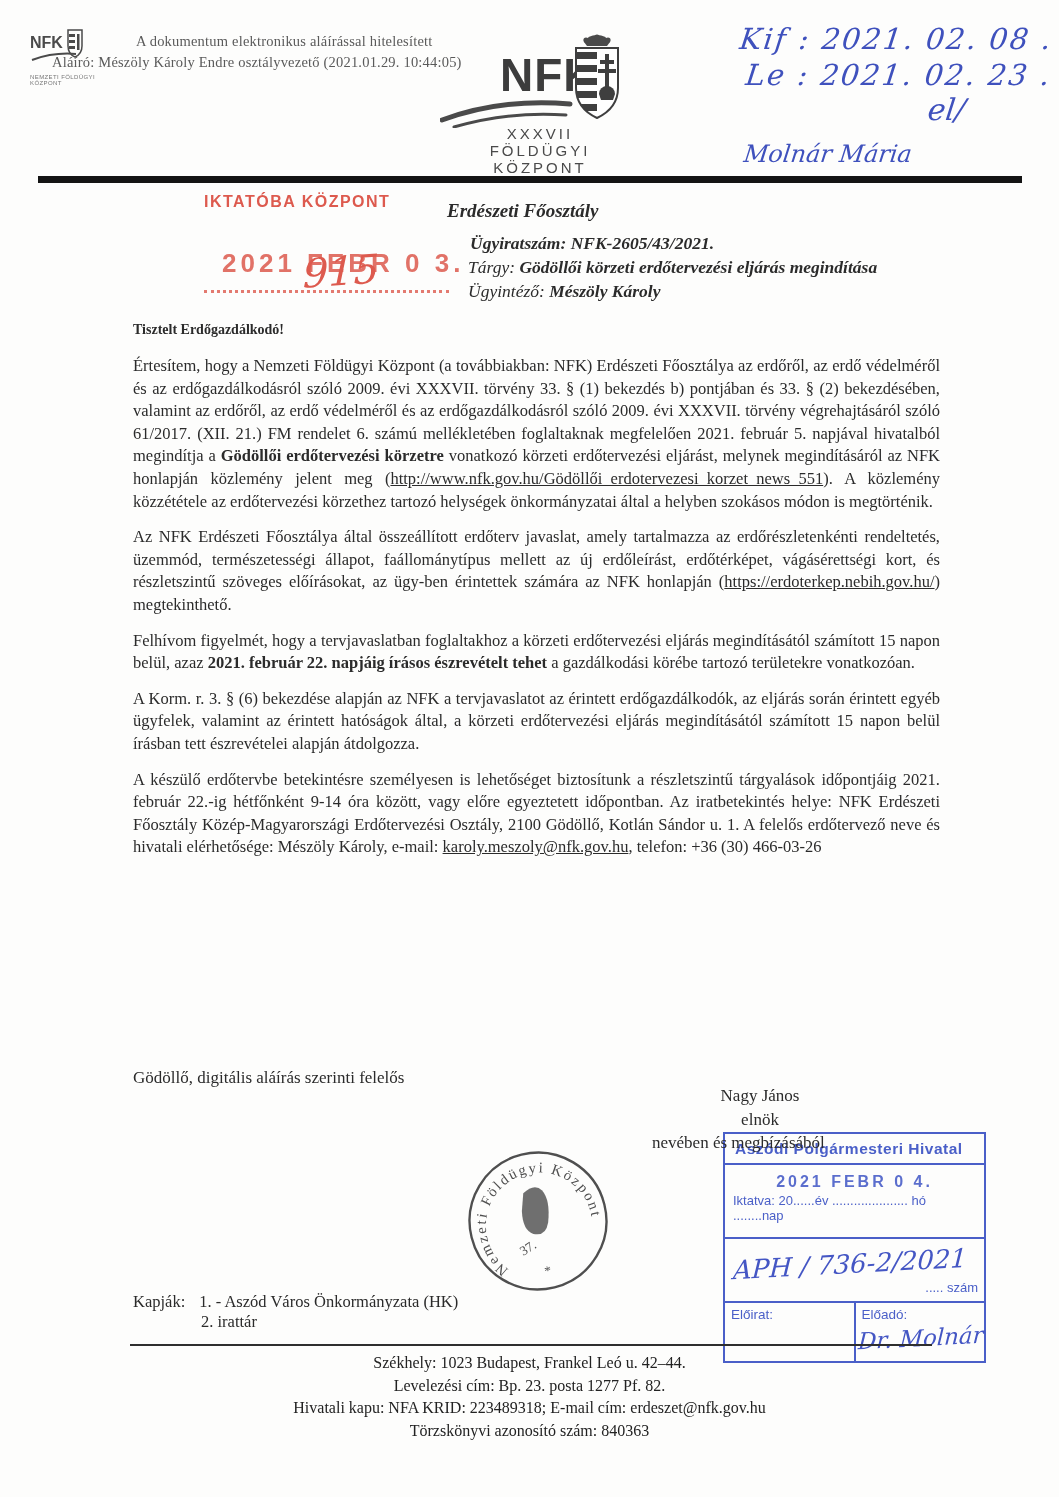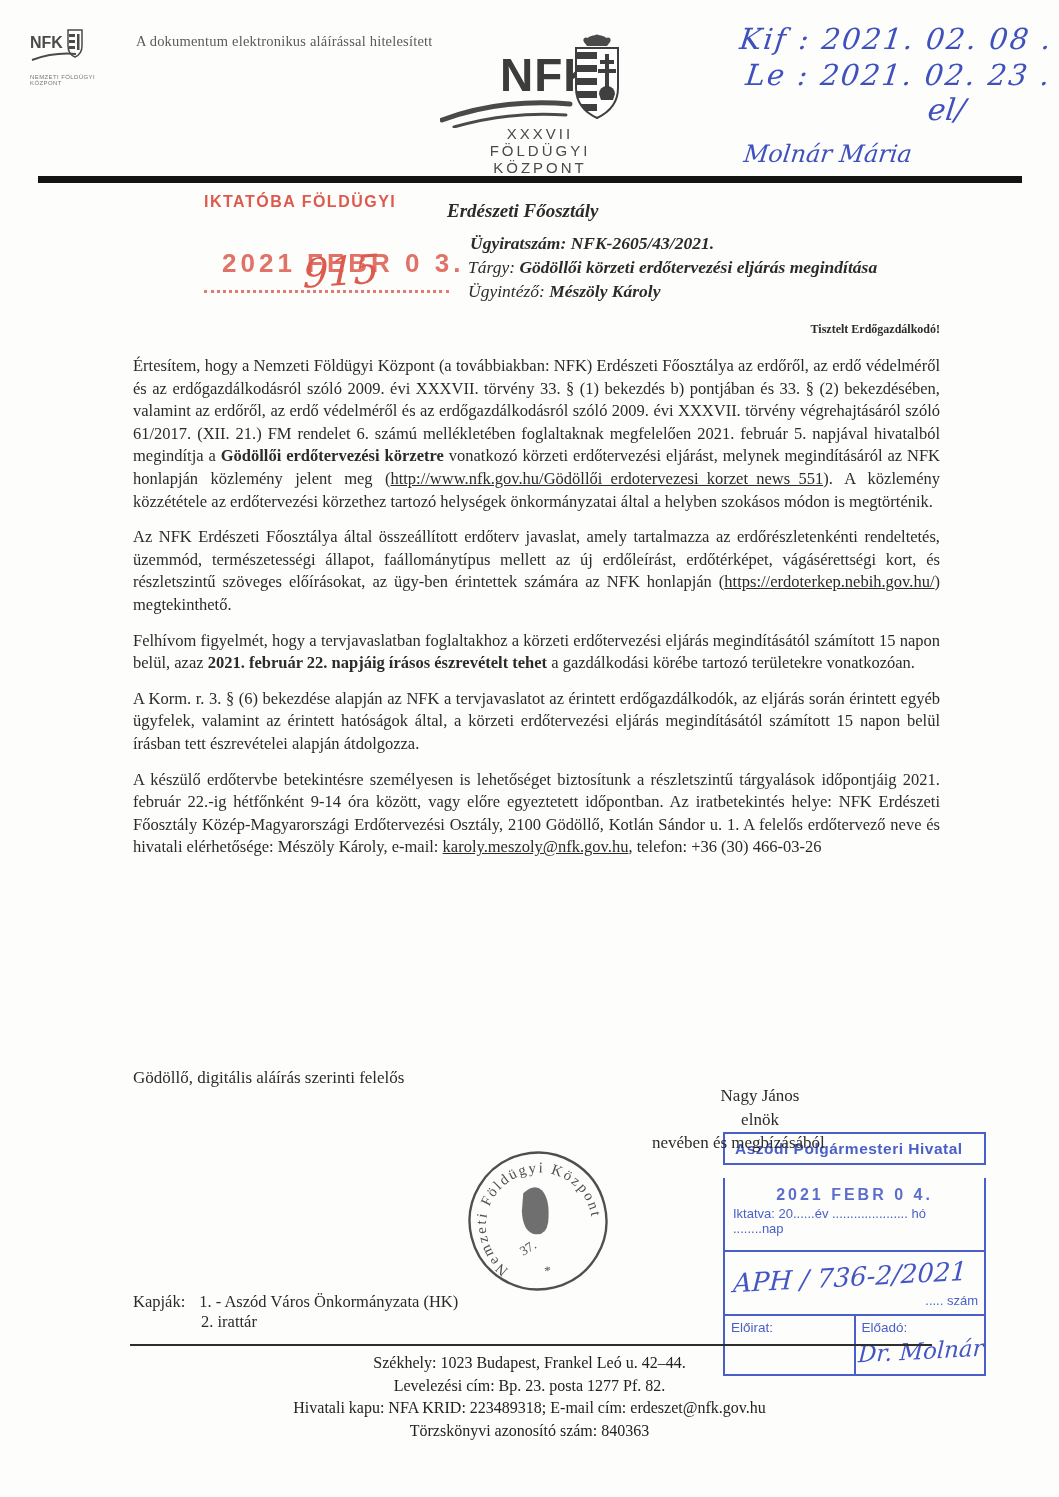--- a/index.html
+++ b/index.html
@@ -20,21 +20,21 @@
   .red{color:#dd5a4e;}
   .arr-title{font-family:"Liberation Sans",sans-serif;font-weight:bold;font-size:16px;letter-spacing:1.5px;}
   .arr-date{font-family:"Liberation Sans",sans-serif;font-weight:bold;font-size:26px;letter-spacing:4px;opacity:.85;}
   .arr-num{font-family:"DejaVu Serif",serif;font-style:italic;font-size:40px;transform:rotate(-4deg) skewX(-5deg);}
   .arr-dots{border-bottom:3px dotted #dd5a4e;width:245px;opacity:.8;}
   
   .dept{font-size:19px;font-weight:bold;font-style:italic;}
   .meta{font-size:17.5px;font-style:italic;}
   .meta b{font-weight:bold;}
   
-  .salutation{font-size:12px;font-weight:bold;text-align:right;width:807px;}
+  .salutation{font-size:14px;font-weight:bold;text-align:left;width:807px;}
   .bodycol{width:807px;font-size:16.5px;line-height:22.6px;text-align:justify;}
   .bodycol p{margin:0 0 13px 0;}
   .b{font-weight:bold;}
   .lnk{text-decoration:underline;}
   
   .sig{font-size:17px;}
   .bstamp{width:263px;font-family:"Liberation Sans",sans-serif;color:#4a5fc8;}
   .bstamp .cell{border:2px solid #4a5fc8;}
   .bs-head{font-weight:bold;font-size:15.5px;letter-spacing:.5px;padding:6px 4px 5px 10px;}
   .bs-date{font-weight:bold;font-size:16px;letter-spacing:3px;text-align:center;opacity:.9;}
@@ -60,20 +60,21 @@
       <path d="M38,4 h14 v16 q0,8 -7,11 q-7,-3 -7,-11 Z" fill="none" stroke="#4a4a4a" stroke-width="1.5"></path>
       <rect x="39" y="8" width="6" height="3" fill="#4a4a4a"></rect>
       <rect x="39" y="14" width="6" height="3" fill="#4a4a4a"></rect>
       <rect x="39" y="20" width="6" height="3" fill="#4a4a4a"></rect>
       <rect x="47" y="8" width="2.5" height="16" fill="#4a4a4a"></rect>
       <path d="M2,34 q22,-8 44,-6" stroke="#4a4a4a" stroke-width="2" fill="none"></path>
     </svg>
     <div style="font-family:'Liberation Sans',sans-serif;font-size:6px;color:#777;letter-spacing:.4px;">NEMZETI FÖLDÜGYI KÖZPONT</div>
   </div>
   <div class="abs esign-line" style="left:136px;top:33px;">A dokumentum elektronikus aláírással hitelesített</div>
+  <div class="abs esign-line" style="left:52px;top:54px;">Aláíró: Mészöly Károly Endre osztályvezető (2021.01.29. 10:44:05)</div>
 
   <div class="abs hand hand-big" style="left:740px;top:22px;">Kif : 2021. 02. 08 .</div>
   <div class="abs hand hand-big" style="left:746px;top:58px;">Le : 2021. 02. 23 .</div>
   <div class="abs hand" style="left:928px;top:92px;font-size:30px;">el/</div>
   <div class="abs hand" style="left:744px;top:140px;font-size:24px;">Molnár Mária</div>
 
   <div class="abs" style="left:440px;top:30px;width:200px;">
     <div style="position:relative;height:95px;">
       <span class="abs logo-abbr" style="left:60px;top:18px;">NFK</span>
       <svg class="abs" style="left:128px;top:2px;" width="58" height="92" viewBox="0 0 58 92">
@@ -101,21 +102,21 @@
         <path d="M2,30 q60,-22 128,-16" stroke="#4a4a4a" stroke-width="5" fill="none" stroke-linecap="round"></path>
         <path d="M14,37 q55,-16 112,-12" stroke="#4a4a4a" stroke-width="3" fill="none" stroke-linecap="round"></path>
       </svg>
     </div>
     <div class="logo-org" style="width:200px;">XXXVII</div>
     <div class="logo-org" style="width:200px;">FÖLDÜGYI KÖZPONT</div>
   </div>
 
   <div class="abs black-bar" style="left:38px;top:176px;width:984px;"></div>
 
-  <div class="abs red arr-title" style="left:204px;top:193px;">IKTATÓBA FÖLDÜGYI</div>
+  <div class="abs red arr-title" style="left:204px;top:193px;">IKTATÓBA KÖZPONT</div>
   <div class="abs red arr-date" style="left:222px;top:248px;">2021 FEBR 0 3.</div>
   <div class="abs red arr-num" style="left:303px;top:248px;">915</div>
   <div class="abs arr-dots" style="left:204px;top:290px;"></div>
 
   <div class="abs dept" style="left:447px;top:200px;">Erdészeti Főosztály</div>
   <div class="abs meta" style="left:470px;top:233px;font-weight:bold;">
     <span>Ügyiratszám:</span>
     <span>NFK-2605/43/2021.</span>
   </div>
   <div class="abs meta" style="left:468px;top:257px;">
@@ -145,21 +146,21 @@
     <text font-family="Liberation Serif, serif" font-size="15.5" fill="#4f4f4f" letter-spacing="2.2">
       <textPath href="#sealArc" startOffset="0%">Nemzeti Földügyi Központ</textPath>
     </text>
     <path d="M72,48 q14,-8 20,2 q6,12 -2,34 q-6,14 -18,8 q-10,-6 -6,-26 Z" fill="#565656" opacity="0.85"></path>
     <text x="56" y="112" font-size="14" fill="#4f4f4f" transform="rotate(-18 56 112)">37.</text>
     <text x="74" y="138" font-size="14" fill="#4f4f4f">*</text>
   </svg>
 
   <div class="abs bstamp" style="left:723px;top:1132px;">
     <div class="cell bs-head">Aszódi Polgármesteri Hivatal</div>
-    <div style="border-left:2px solid #4a5fc8;border-right:2px solid #4a5fc8;border-bottom:2px solid #4a5fc8;margin-top:13px;">
+    <div style="border-left:2px solid #4a5fc8;border-right:2px solid #4a5fc8;border-bottom:2px solid #4a5fc8;">
       <div class="bs-date" style="padding-top:8px;">2021 FEBR 0 4.</div>
       <div class="bs-print">Iktatva: 20......év ..................... hó ........nap</div>
     </div>
     <div class="bs-num-row">
       <span class="abs bs-hand" style="left:8px;top:10px;">APH / 736-2/2021</span>
       <span class="abs" style="right:6px;bottom:6px;font-size:13px;">..... szám</span>
     </div>
     <div class="bs-cells">
       <div><span>Előirat:</span></div>
       <div>

